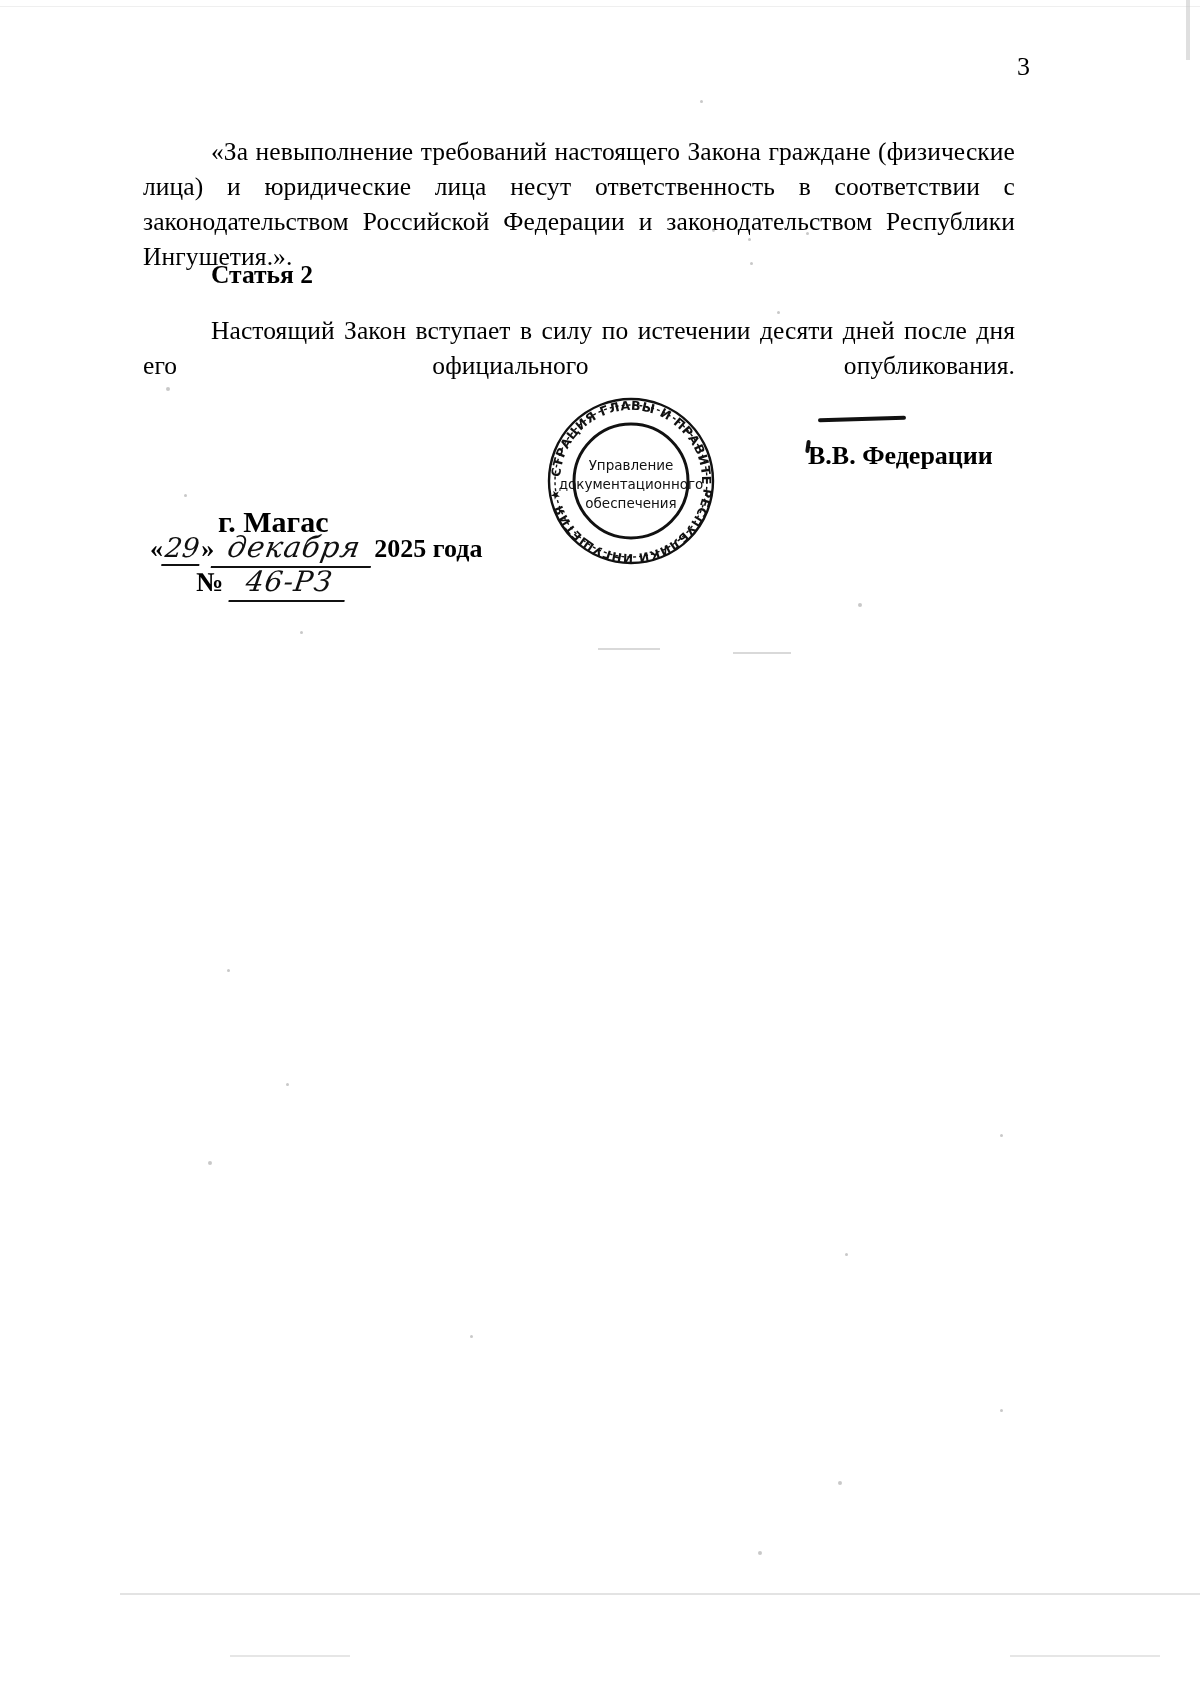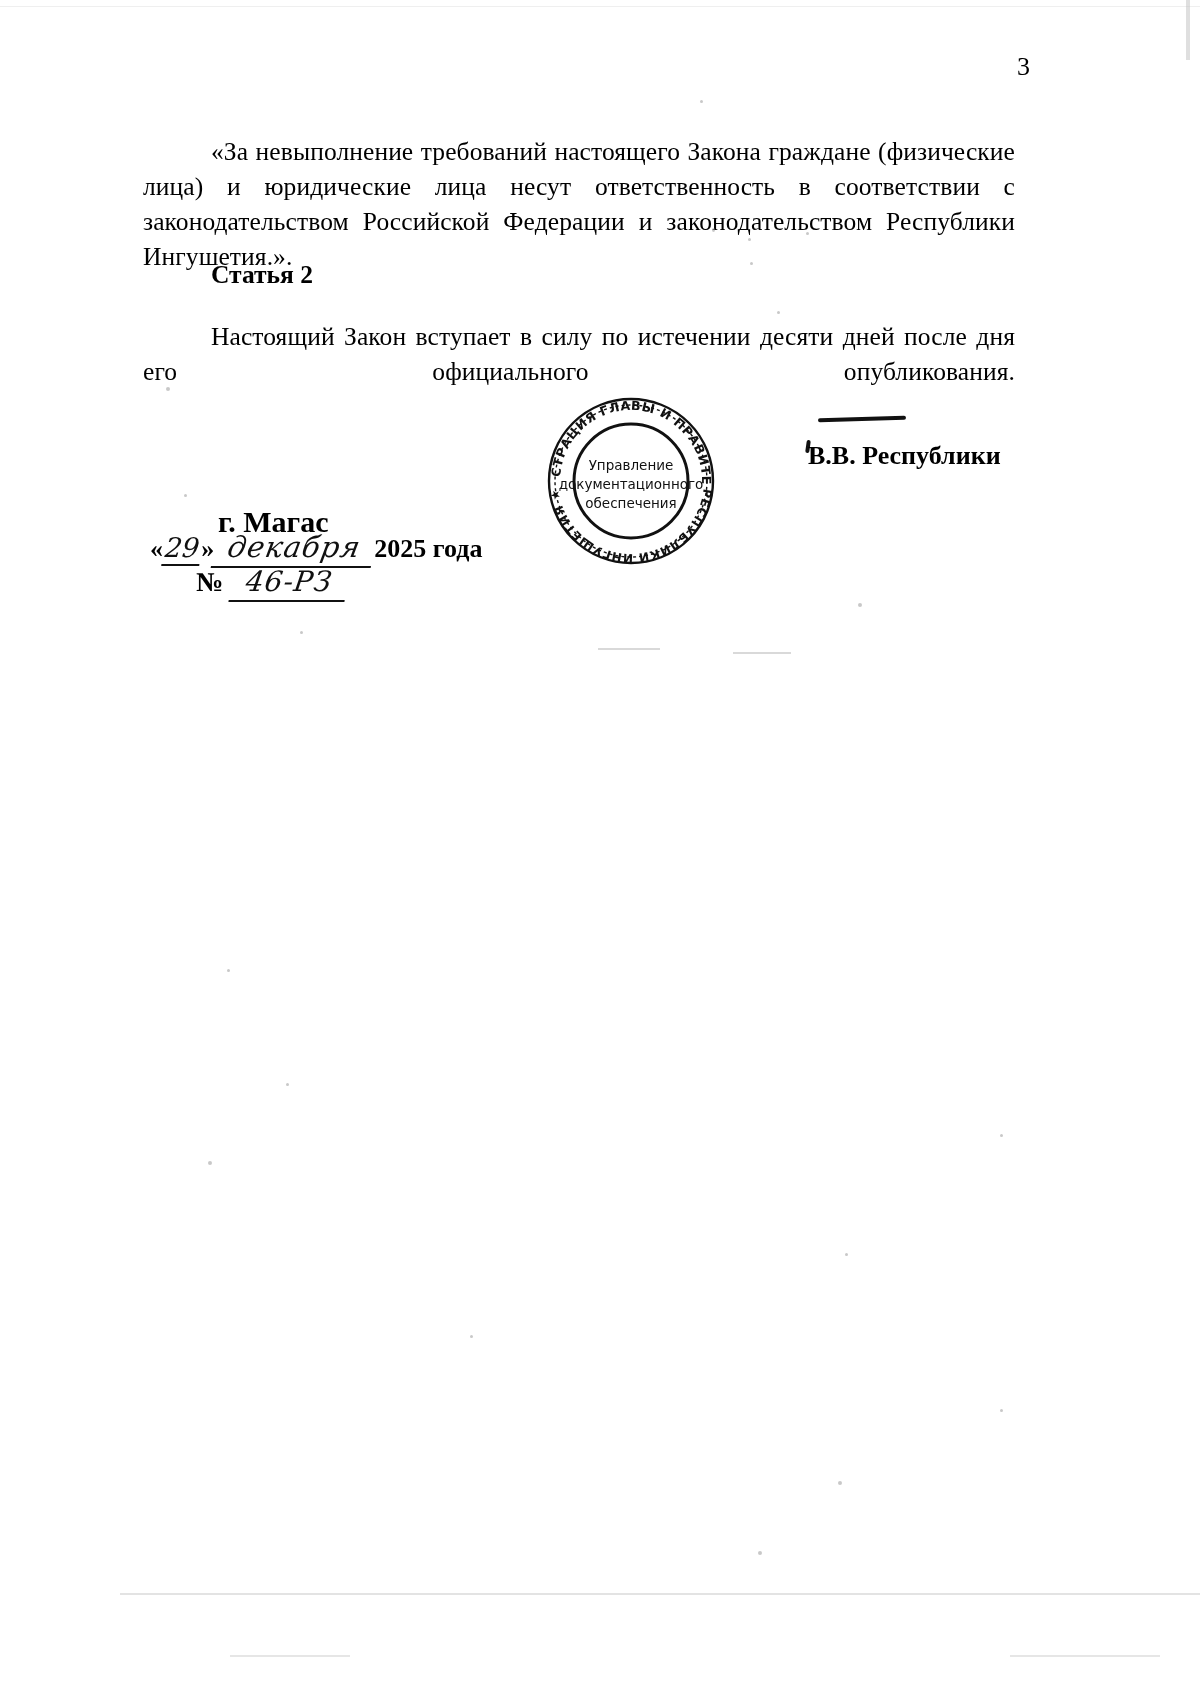--- a/index.html
+++ b/index.html
@@ -189,29 +189,29 @@
 <div id="page">
 
   <div class="page-number">3</div>
 
   <div class="body-block" style="top:108px;">
     <p class="para-indent force-just">«За невыполнение требований настоящего Закона граждане (физические лица) и юридические лица несут ответственность в соответствии с законодательством Российской Федерации и законодательством Республики Ингушетия.».</p>
   </div>
 
   <div class="article-head" style="top:260px;">Статья 2</div>
 
-  <div class="body-block" style="top:293px;">
+  <div class="body-block" style="top:287px;">
     <p class="para-indent force-just">Настоящий Закон вступает в силу по истечении десяти дней после дня его официального опубликования.</p>
   </div>
 
 
   <div class="sig-stroke"></div>
   <div class="sig-tick"></div>
 
-  <div class="sig-name" style="top:441px;">В.В. Республики</div>
+  <div class="sig-name" style="top:441px;">В.В. Федерации</div>
 
   <div class="stamp">
     <svg viewBox="0 0 186 186" xmlns="http://www.w3.org/2000/svg">
       <defs>
         <path id="arcOuter" d="M 93,93 m 0,-78 a 78,78 0 1,1 -0.1,0" fill="none"></path>
         <path id="arcTop" d="M 22,93 a 71,71 0 0,1 142,0" fill="none"></path>
         <path id="arcBottom" d="M 166,93 a 73,73 0 0,1 -146,0" fill="none"></path>
       </defs>
 
       <circle cx="93" cy="93" r="82" fill="none" stroke="#111" stroke-width="2.4"></circle>

